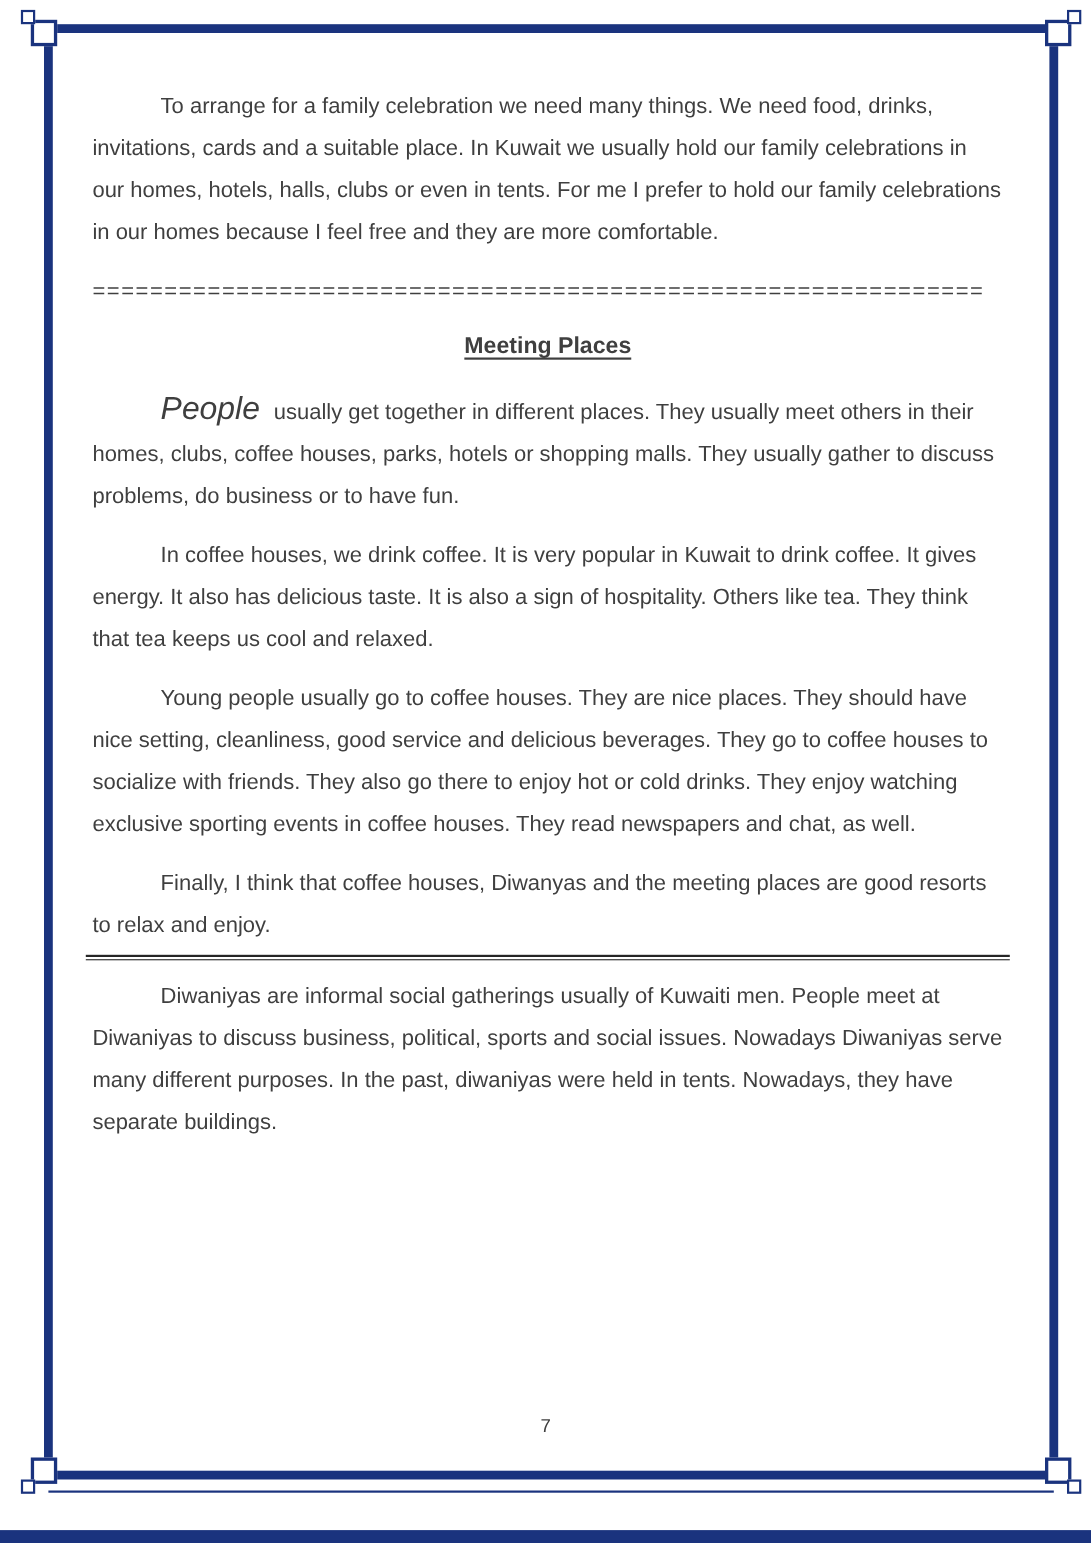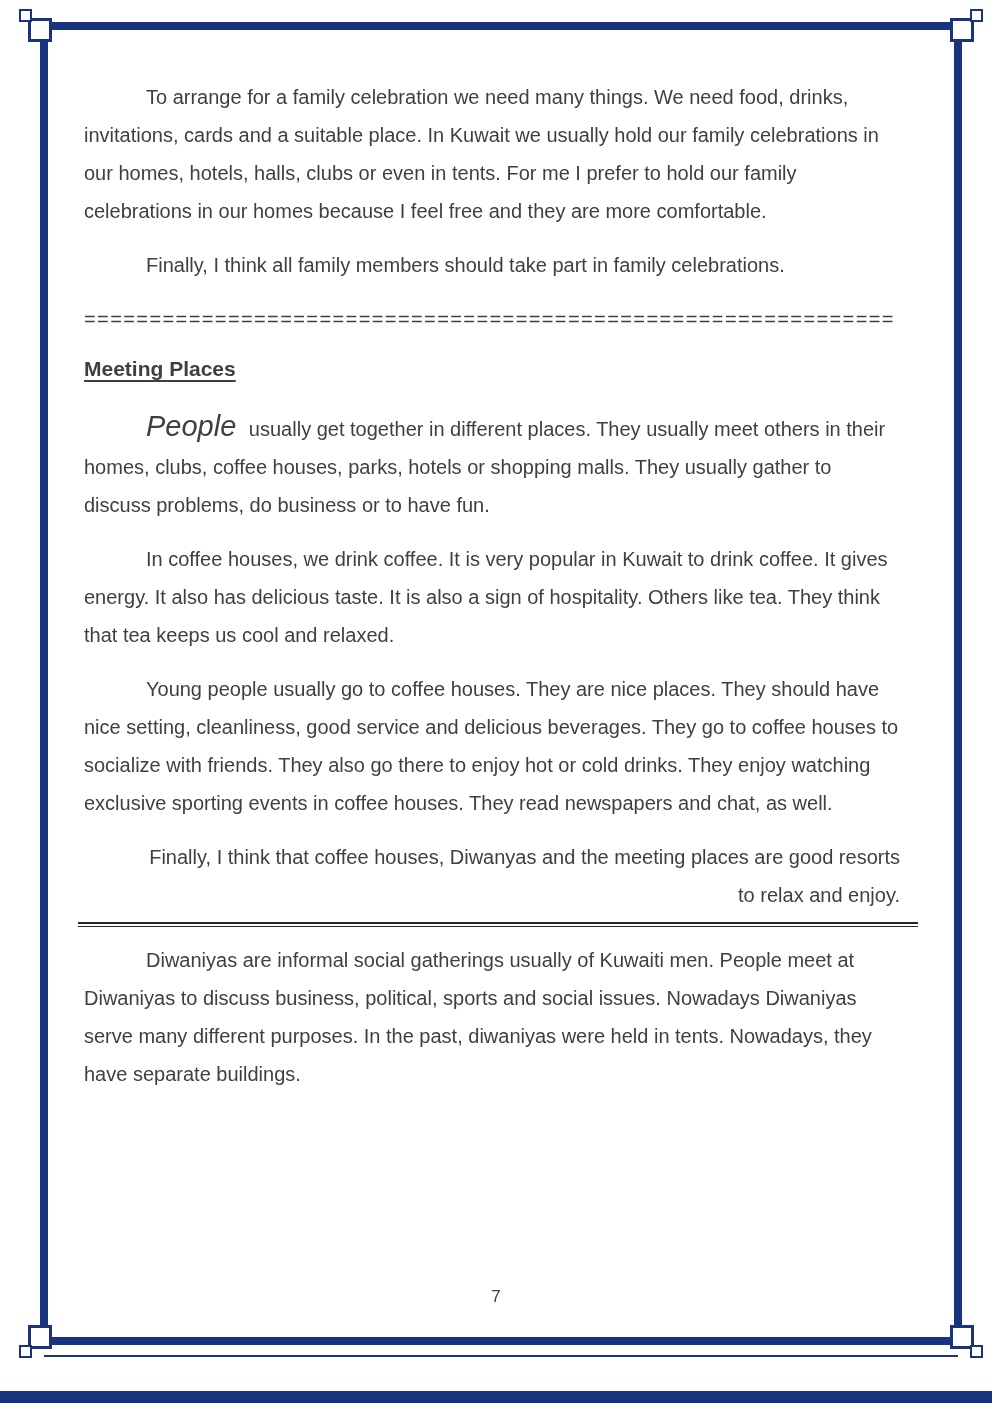--- a/index.html
+++ b/index.html
@@ -41,41 +41,41 @@
   .c-tr{right:18px;top:18px}  .cs-tr{right:9px;top:9px}
   .c-bl{left:28px;bottom:54px}  .cs-bl{left:19px;bottom:45px}
   .c-br{right:18px;bottom:54px} .cs-br{right:9px;bottom:45px}
 
   
   .content{
     position:relative;z-index:2;
     padding:78px 80px 0 84px;
     font-size:20px;line-height:38px;
   }
-  p.para{margin:0 12px 16px 0;}
+  p.para{margin:0 0 16px 0;}
   p.indent{text-indent:62px;}
   .divider{
     white-space:nowrap;overflow:hidden;
     letter-spacing:1.4px;margin:4px 0 6px 0;
     font-size:20px;color:var(--text);
   }
   h2.heading{
     margin:12px 0 22px 0;
-    font-size:21px;font-weight:bold;text-align:left;
+    font-size:21px;font-weight:bold;text-align:center;
     color:var(--text);
   }
   h2.heading .heading-text{
     text-decoration:underline;
     text-underline-offset:4px;
   }
   .lead-word{
     font-size:29px;font-weight:normal;font-style:italic;
     line-height:1;padding-right:7px;
   }
-  p.rule-para{padding-bottom:8px;margin-bottom:0;text-align:right;}
+  p.rule-para{padding-bottom:8px;margin-bottom:0;}
   .section-rule{
     height:2px;
     border-top:2px solid var(--rule);
     border-bottom:1px solid var(--rule);
     margin:0 -6px 14px -6px;
   }
   .page-number{
     position:absolute;left:0;right:0;bottom:96px;z-index:2;
     text-align:center;font-size:17px;color:var(--text);
   }
@@ -95,21 +95,20 @@
   <div class="corner-sm cs-tr"></div>
   <div class="corner c-bl"></div>
   <div class="corner-sm cs-bl"></div>
   <div class="corner c-br"></div>
   <div class="corner-sm cs-br"></div>
 
   <div class="content">
 
     <p class="para indent">To arrange for a family celebration we need many things. We need food, drinks, invitations, cards and a suitable place. In Kuwait we usually hold our family celebrations in our homes, hotels, halls, clubs or even in tents. For me I prefer to hold our family celebrations in our homes because I feel free and they are more comfortable.</p>
 
-    <p class="para indent">Finally, I think all family members should take part in family celebrations.</p>
 
     <div class="divider">==============================================================</div>
 
     <h2 class="heading">
       <span class="heading-text">Meeting Places</span>
     </h2>
 
     <p class="para indent"><span class="lead-word">People</span><span> usually get together in different places. They usually meet others in their homes, clubs, coffee houses, parks, hotels or shopping malls. They usually gather to discuss problems, do business or to have fun.</span></p>
 
     <p class="para indent">In coffee houses, we drink coffee. It is very popular in Kuwait to drink coffee. It gives energy. It also has delicious taste. It is also a sign of hospitality. Others like tea. They think that tea keeps us cool and relaxed.</p>

